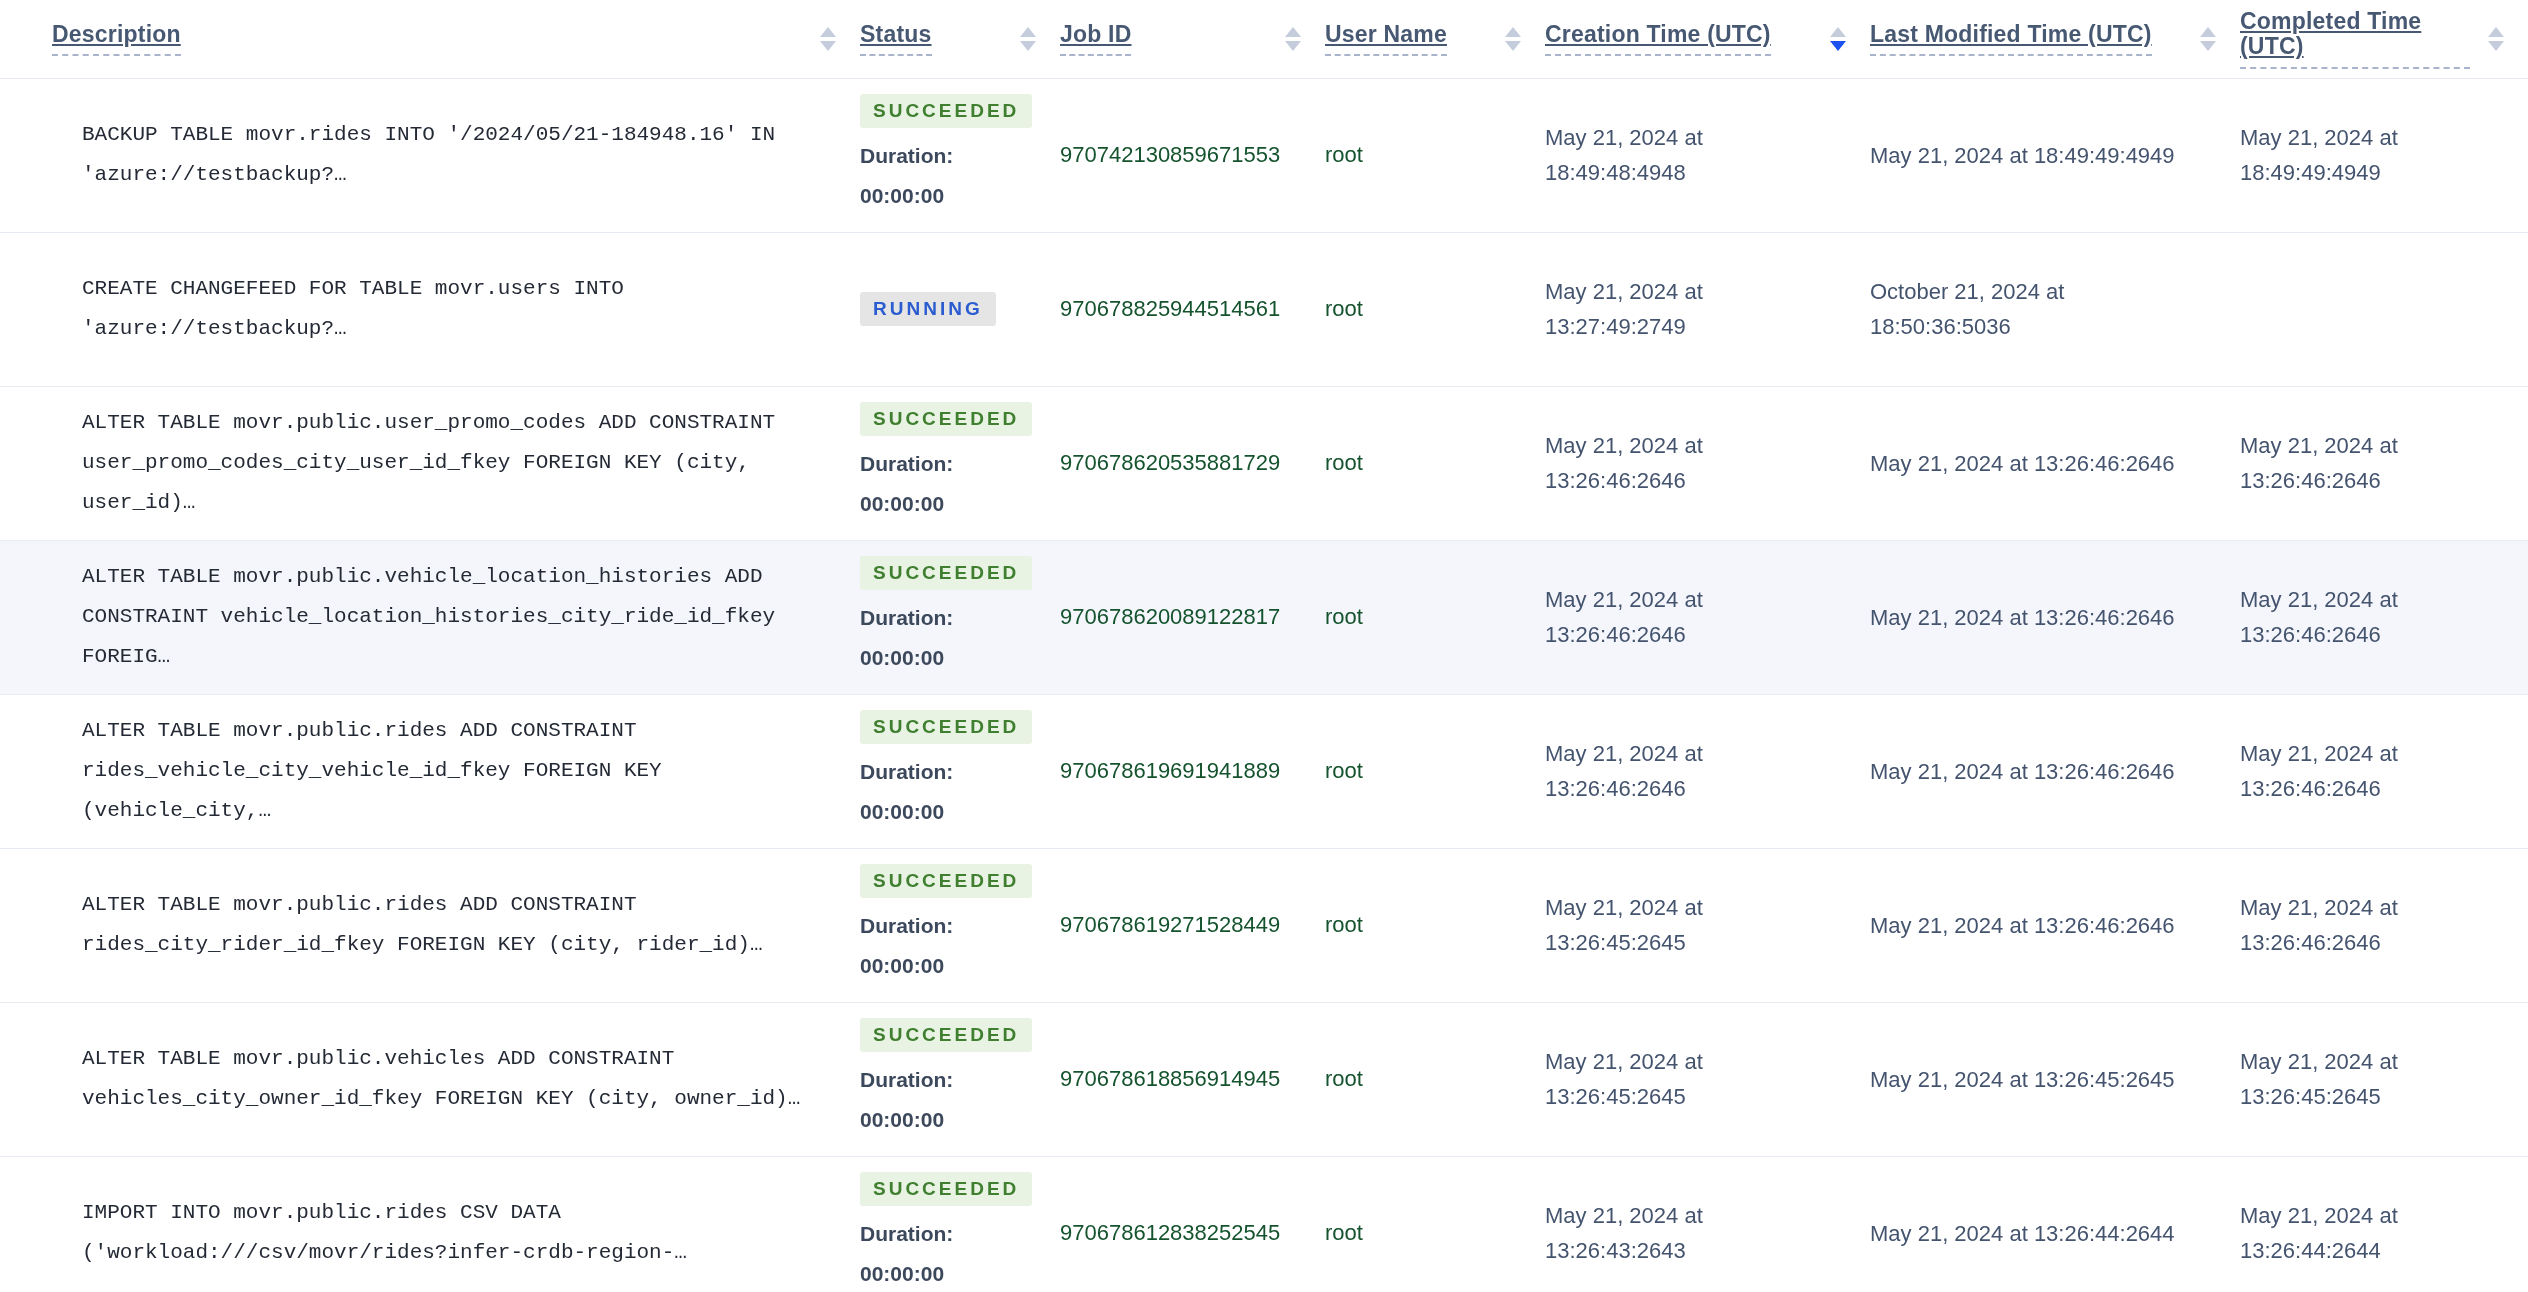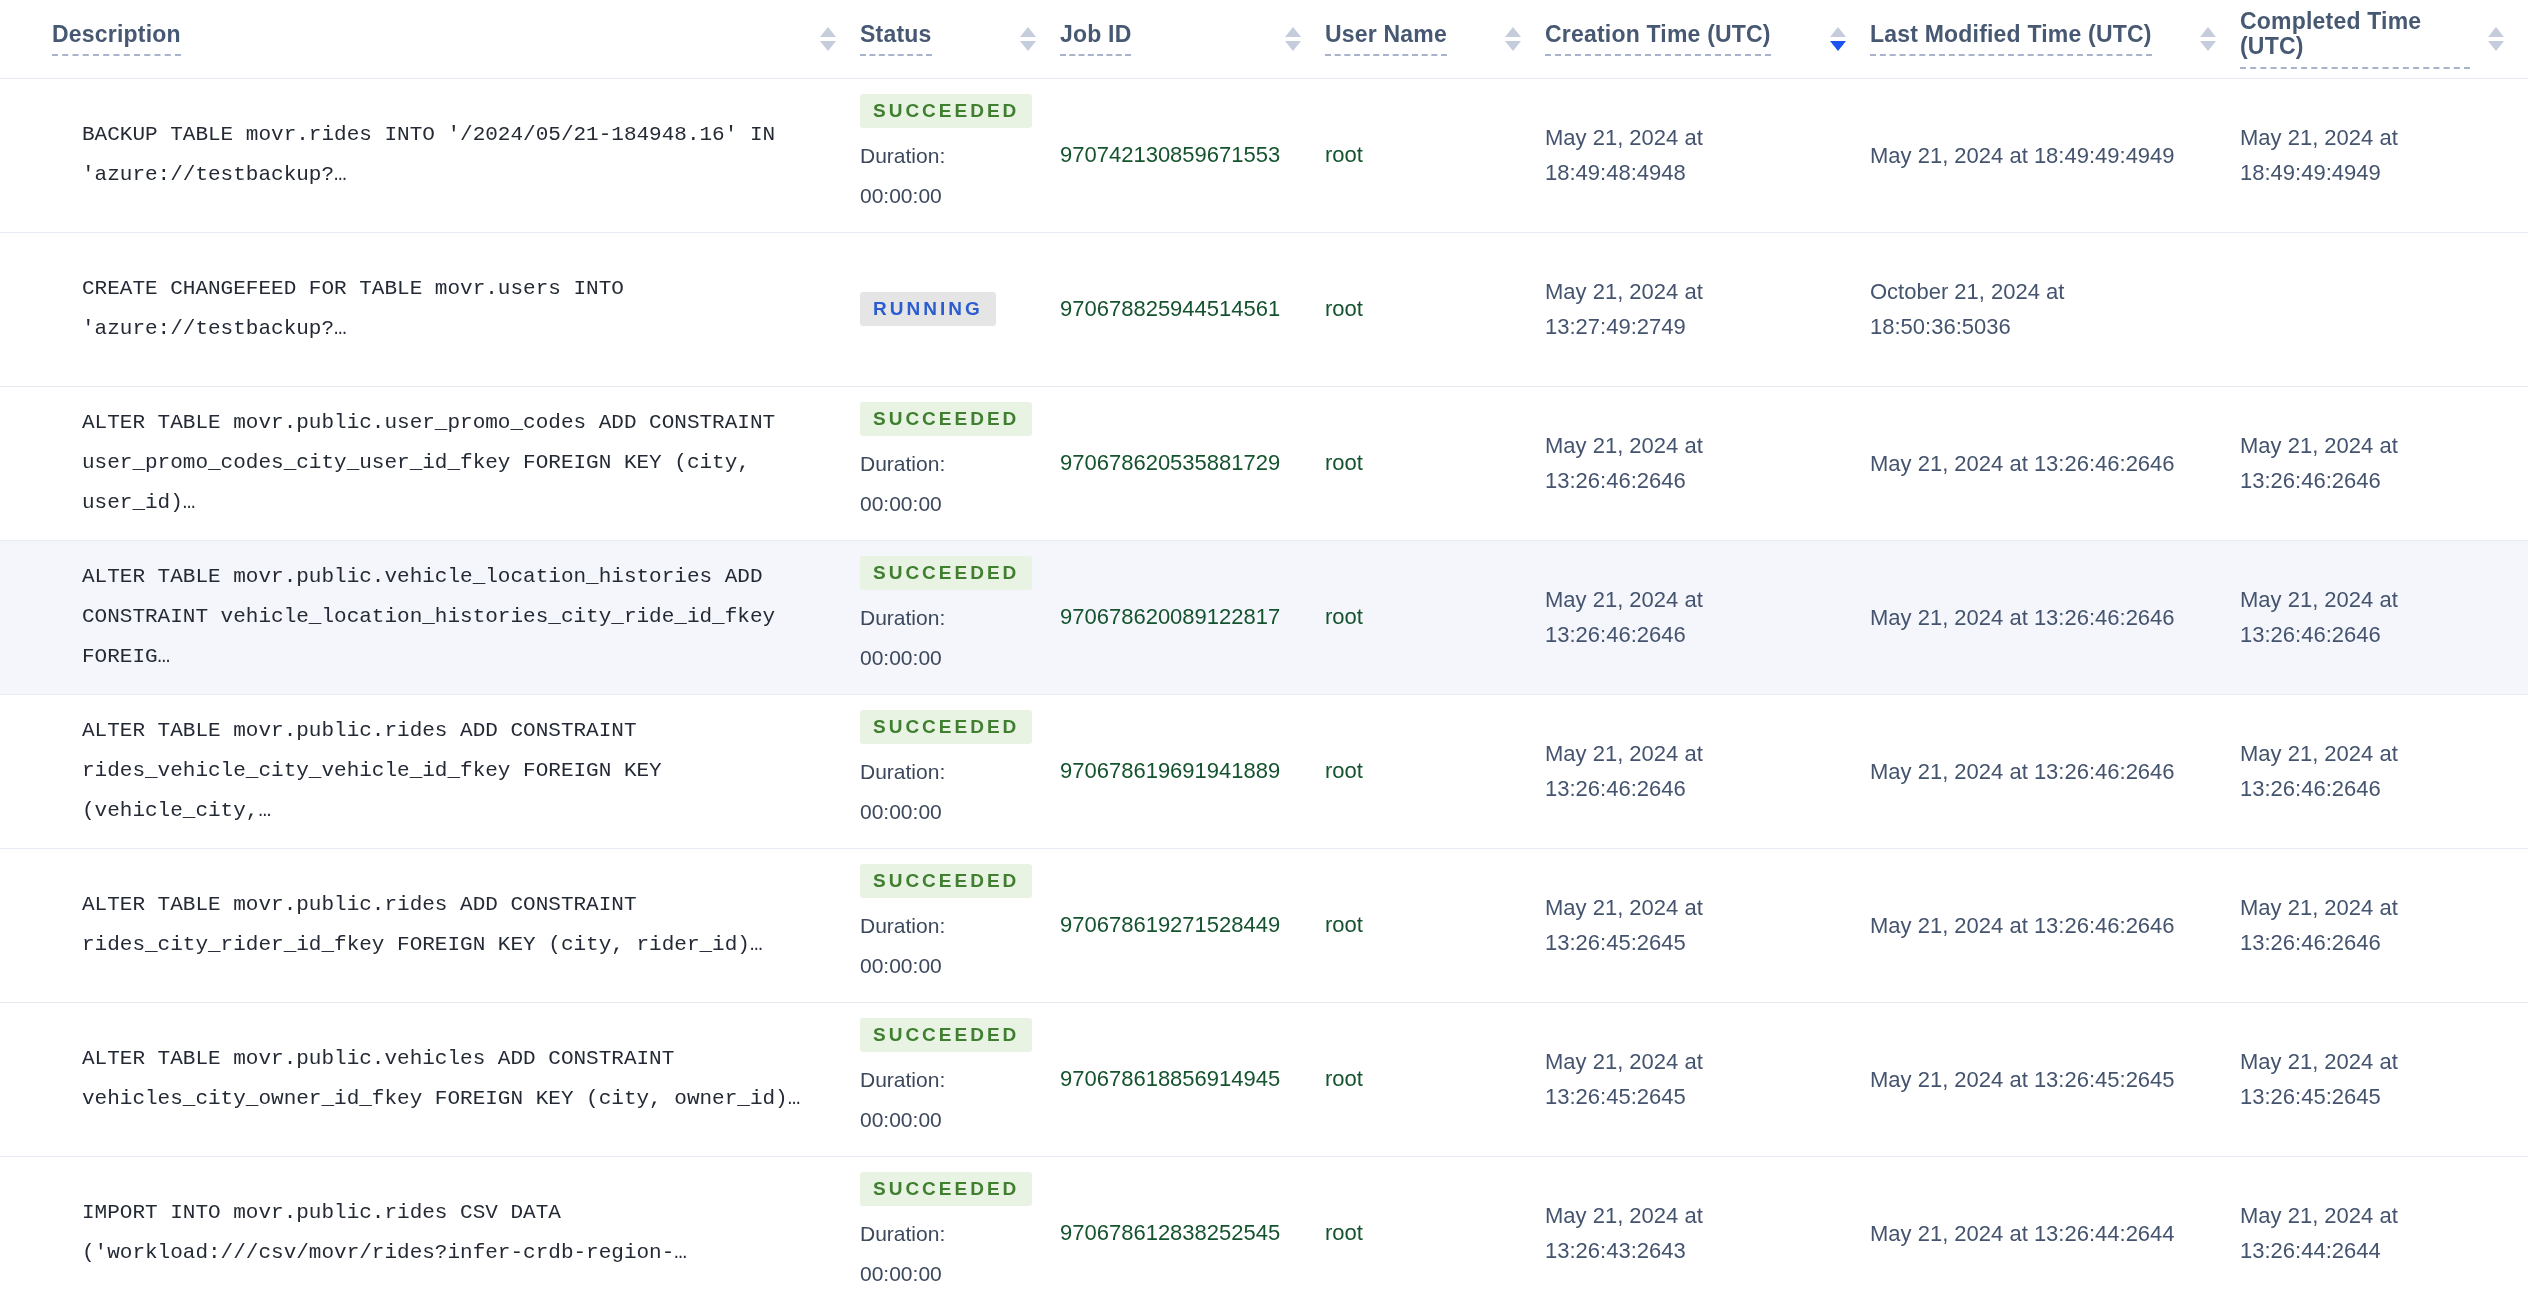--- a/index.html
+++ b/index.html
@@ -23,20 +23,21 @@
   thead th {
     height: 78px;
     vertical-align: middle;
     text-align: left;
     padding: 0 24px 0 0;
     border-bottom: 1px solid #e7ebf3;
     font-size: 23px;
     font-weight: 700;
     color: #475872;
     letter-spacing: 0.2px;
+    text-decoration: underline;
   }
   thead th:first-child { padding-left: 52px; }
   .th-inner {
     display: flex;
     align-items: center;
     justify-content: space-between;
     cursor: pointer;
   }
   .th-label {
     border-bottom: 2px dashed #a9b4cc;
@@ -93,20 +94,21 @@
     border-radius: 3px;
     line-height: 1.1;
   }
   .badge.succeeded { background: #e8f3e3; color: #3f7f2f; }
   .badge.running   { background: #e5e5e5; color: #2b5dd0; }
 
   .dur {
     font-size: 21px;
     line-height: 40px;
     color: #3c485c;
+    font-weight: bold;
   }
   .dur-label { margin-top: 8px; }
 
   .dateline { line-height: 35px; color: #44536e; }
   .jobid, .uname { color: #14532d; }
 </style>
 </head>
 <body>
 
 <table class="jobs">

